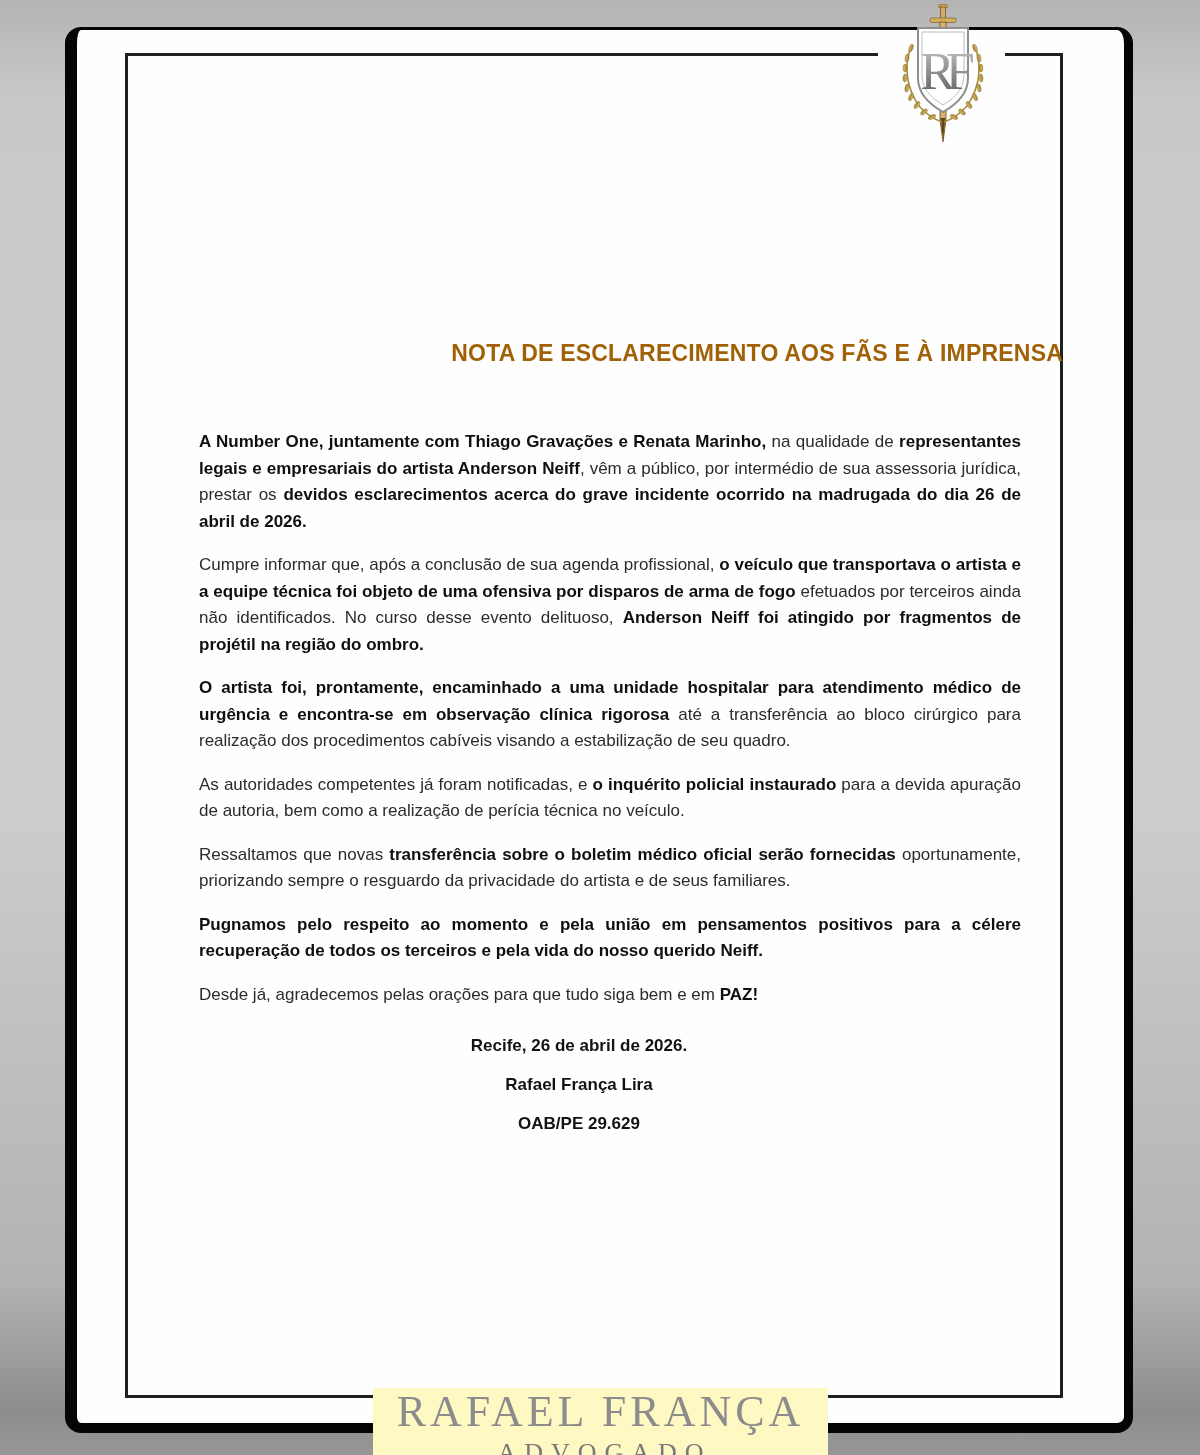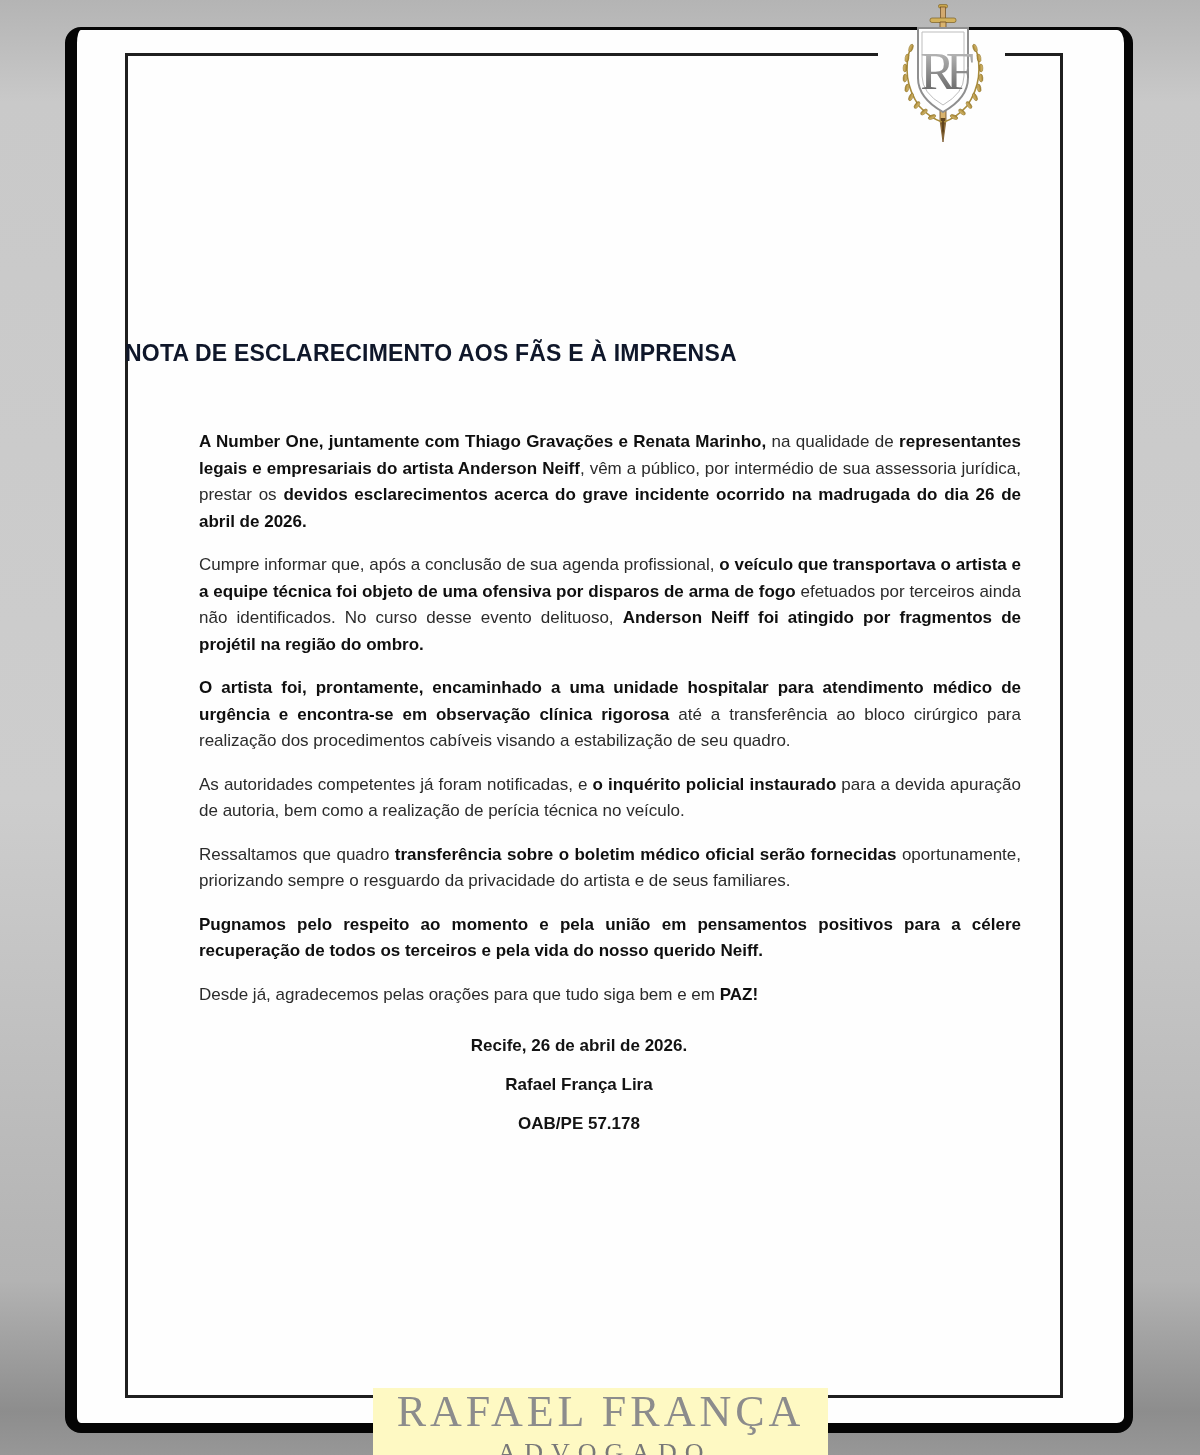--- a/index.html
+++ b/index.html
@@ -40,22 +40,22 @@
   .logo-apostrophe{
     position:absolute;left:88px;top:2px;width:9px;height:16px;background:#f3f1ec;
     clip-path:polygon(15% 0,100% 0,70% 100%,0 100%);z-index:2;
   }
   .logo-vtext{
     position:absolute;left:110px;top:14px;width:3px;height:44px;z-index:2;
     background:repeating-linear-gradient(180deg,#e9a90e 0 3px,transparent 3px 6px);
   }
   
   .title{
-    position:absolute;left:48px;top:310px;width:938px;text-align:left;
-    font-size:23px;font-weight:700;color:#0f172a;letter-spacing:0.2px;z-index:2;
+    position:absolute;left:48px;top:310px;width:938px;text-align:right;
+    font-size:23px;font-weight:700;color:#a16207;letter-spacing:0.2px;z-index:2;
   }
   .body{
     position:absolute;left:122px;top:399px;width:822px;z-index:2;
     font-size:17px;line-height:26.5px;color:#2b2b2b;text-align:justify;
   }
   .body p{margin:0 0 17px 0;}
   .body b{color:#0f0f0f;}
   .closing{
     position:absolute;left:48px;top:1003px;width:908px;text-align:center;z-index:2;
     font-size:17px;line-height:26px;font-weight:700;color:#131313;
@@ -138,29 +138,29 @@
   </svg>
 
 
   <div class="title">NOTA DE ESCLARECIMENTO AOS FÃS E À IMPRENSA</div>
 
   <div class="body">
       <p><b>A Number One, juntamente com Thiago Gravações e Renata Marinho,</b><span> na qualidade de </span><b>representantes legais e empresariais do artista Anderson Neiff</b><span>, vêm a público, por intermédio de sua assessoria jurídica, prestar os </span><b>devidos esclarecimentos acerca do grave incidente ocorrido na madrugada do dia 26 de abril de 2026.</b></p>
       <p><span>Cumpre informar que, após a conclusão de sua agenda profissional, </span><b>o veículo que transportava o artista e a equipe técnica foi objeto de uma ofensiva por disparos de arma de fogo</b><span> efetuados por terceiros ainda não identificados. No curso desse evento delituoso, </span><b>Anderson Neiff foi atingido por fragmentos de projétil na região do ombro.</b></p>
       <p><b>O artista foi, prontamente, encaminhado a uma unidade hospitalar para atendimento médico de urgência e encontra-se em observação clínica rigorosa</b><span> até a transferência ao bloco cirúrgico para realização dos procedimentos cabíveis visando a estabilização de seu quadro.</span></p>
       <p><span>As autoridades competentes já foram notificadas, e </span><b>o inquérito policial instaurado</b><span> para a devida apuração de autoria, bem como a realização de perícia técnica no veículo.</span></p>
-      <p><span>Ressaltamos que quadro </span><b>transferência sobre o boletim médico oficial serão fornecidas</b><span> oportunamente, priorizando sempre o resguardo da privacidade do artista e de seus familiares.</span></p>
+      <p><span>Ressaltamos que novas </span><b>transferência sobre o boletim médico oficial serão fornecidas</b><span> oportunamente, priorizando sempre o resguardo da privacidade do artista e de seus familiares.</span></p>
       <p><b>Pugnamos pelo respeito ao momento e pela união em pensamentos positivos para a célere recuperação de todos os terceiros e pela vida do nosso querido Neiff.</b></p>
       <p><span>Desde já, agradecemos pelas orações para que tudo siga bem e em </span><b>PAZ!</b></p>
     </div>
 
   <div class="closing">
     <p>Recife, 26 de abril de 2026.</p>
     <p>Rafael França Lira</p>
-    <p>OAB/PE 57.178</p>
+    <p>OAB/PE 29.629</p>
   </div>
 
   <div class="footer">
     <div class="footer-inner">
       <div class="footer-name">RAFAEL FRANÇA</div>
       <div class="adv-row">
         <div class="adv-line"></div>
         <div class="footer-role">ADVOGADO</div>
         <div class="adv-line"></div>
       </div>

